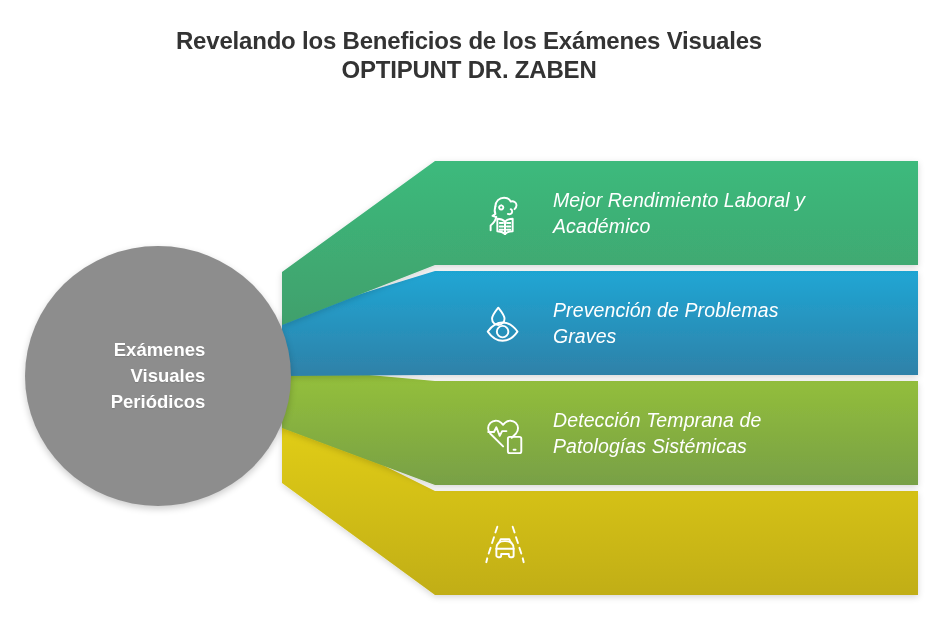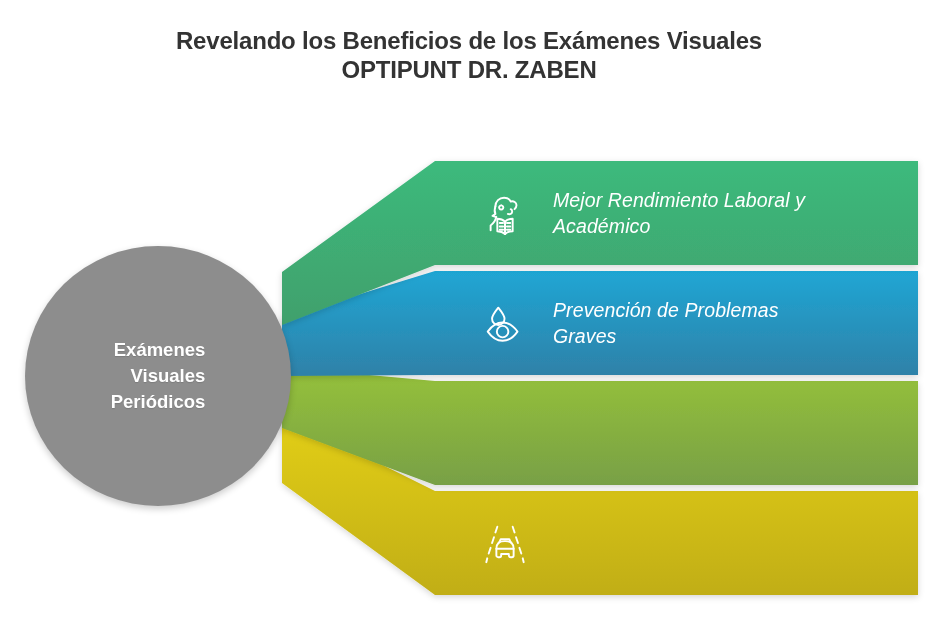--- a/index.html
+++ b/index.html
@@ -177,20 +177,30 @@
   <div class="band-row" id="band-row-1">
     <svg class="band-icon" viewBox="0 0 48 48" fill="none" stroke="#ffffff" stroke-width="2" stroke-linecap="round" stroke-linejoin="round">
       <path d="M17 8 c-4 5 -6.5 8.5 -6.5 11.5 a6.5 6.5 0 0 0 13 0 C23.5 16.5 21 13 17 8 z"></path>
       <path d="M6 33 c4.5 -6.5 10.5 -9.5 15.5 -9.5 c5 0 11 3 15.5 9.5 c-4.5 6.5 -10.5 9.5 -15.5 9.5 C16.5 42.5 10.5 39.5 6 33 z"></path>
       <circle cx="21.5" cy="33" r="6"></circle>
     </svg>
     <div class="band-label">Prevención de Problemas
 Graves</div>
   </div>
 
+  <div class="band-row" id="band-row-2">
+    <svg class="band-icon" viewBox="0 0 48 48" fill="none" stroke="#ffffff" stroke-width="2" stroke-linecap="round" stroke-linejoin="round">
+      <path d="M22 38 L8.5 24.5 a8 8 0 0 1 11.3 -11.3 L22 15.4 l2.2 -2.2 a8 8 0 0 1 11.3 11.3 L31 29"></path>
+      <path d="M6.5 23 h6 l2.5 -5 l3.5 9 l2.5 -5 h4.5"></path>
+      <rect x="27" y="28" width="14" height="17" rx="2"></rect>
+      <path d="M33 41.5 h2"></path>
+    </svg>
+    <div class="band-label">Detección Temprana de
+Patologías Sistémicas</div>
+  </div>
 
   <div class="band-row" id="band-row-3">
     <svg class="band-icon" viewBox="0 0 48 48" fill="none" stroke="#ffffff" stroke-width="2" stroke-linecap="round" stroke-linejoin="round">
       <path d="M16 7 L14 13 M12.5 18 L10.5 24 M9 29 L7 35 M5.5 40 L4.5 44"></path>
       <path d="M32 7 L34 13 M35.5 18 L37.5 24 M39 29 L41 35 M42.5 40 L43.5 44"></path>
       <path d="M24 7 L24 12" stroke-opacity="0"></path>
       <path d="M15 30 c0 -2 1 -5 2.5 -6.5 c1.5 -1 3.8 -1.5 6.5 -1.5 c2.7 0 5 0.5 6.5 1.5 C32 25 33 28 33 30 l0 7 c0 1 -0.8 1.8 -1.8 1.8 l-1.4 0 c-1 0 -1.8 -0.8 -1.8 -1.8 l0 -1.5 l-8 0 l0 1.5 c0 1 -0.8 1.8 -1.8 1.8 l-1.4 0 c-1 0 -1.8 -0.8 -1.8 -1.8 z"></path>
       <path d="M15 30 h18"></path>
       <path d="M18 23.5 l1.5 -3.5 h9 l1.5 3.5"></path>
     </svg>

